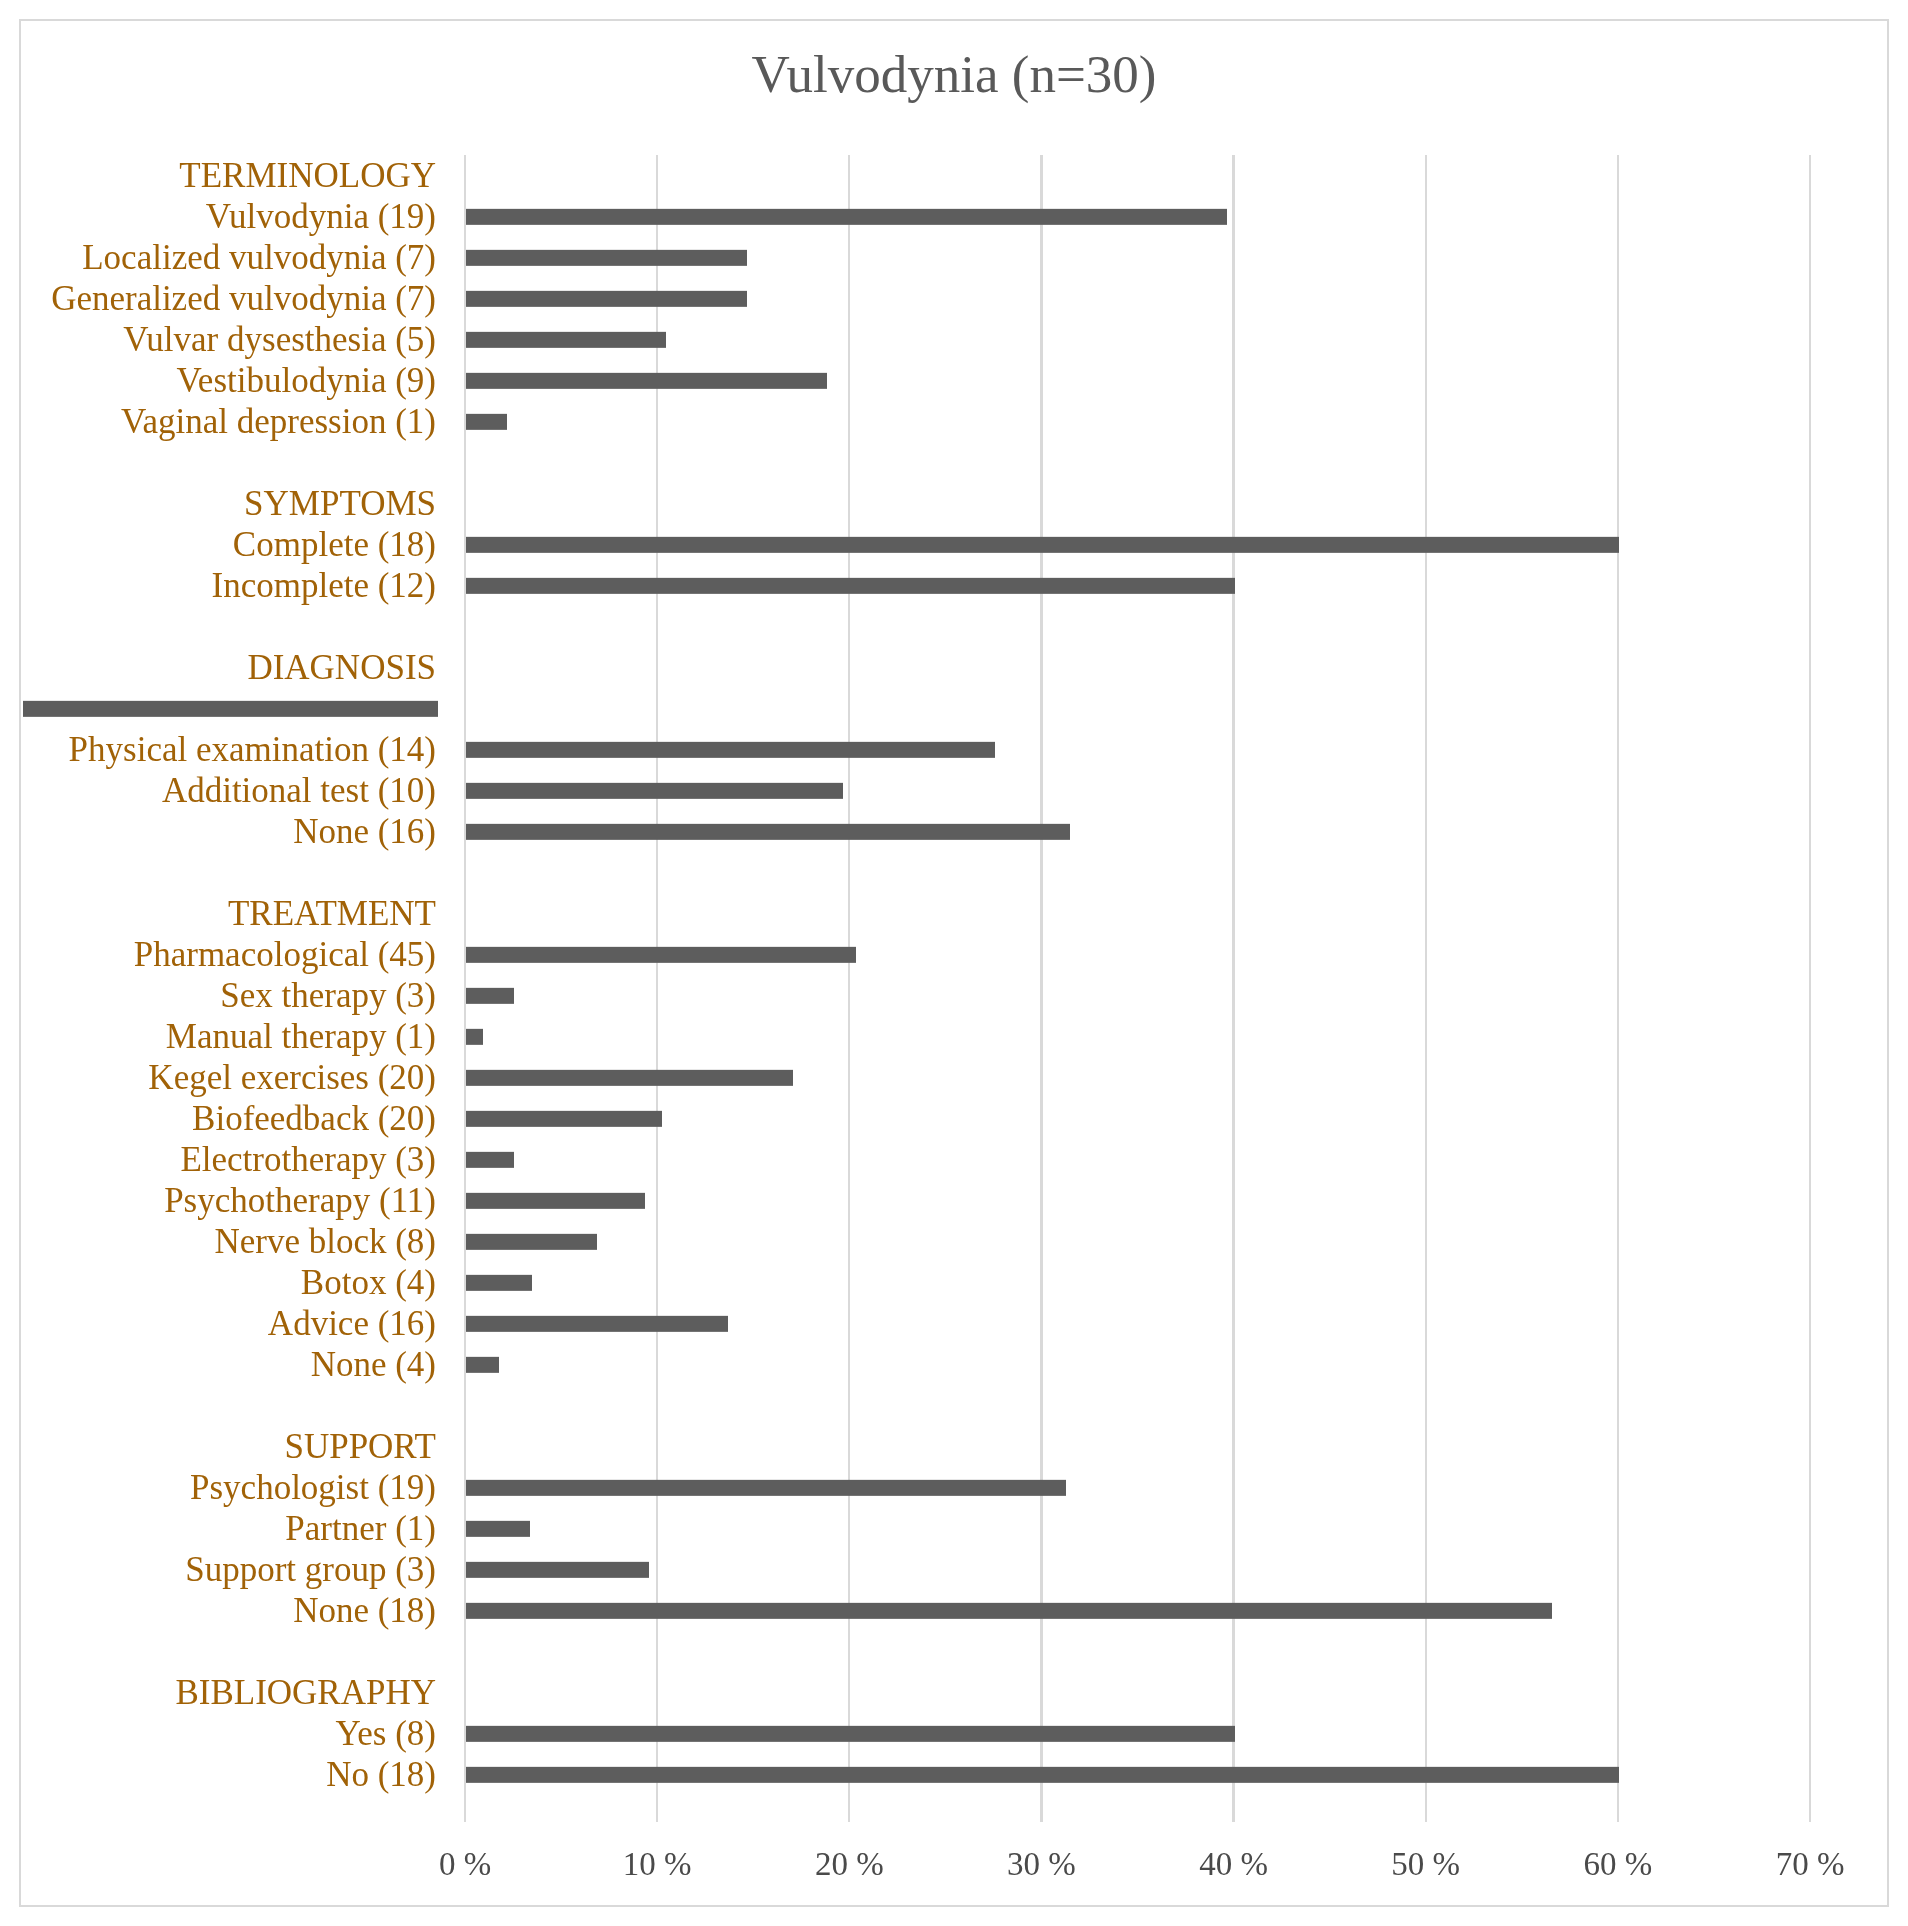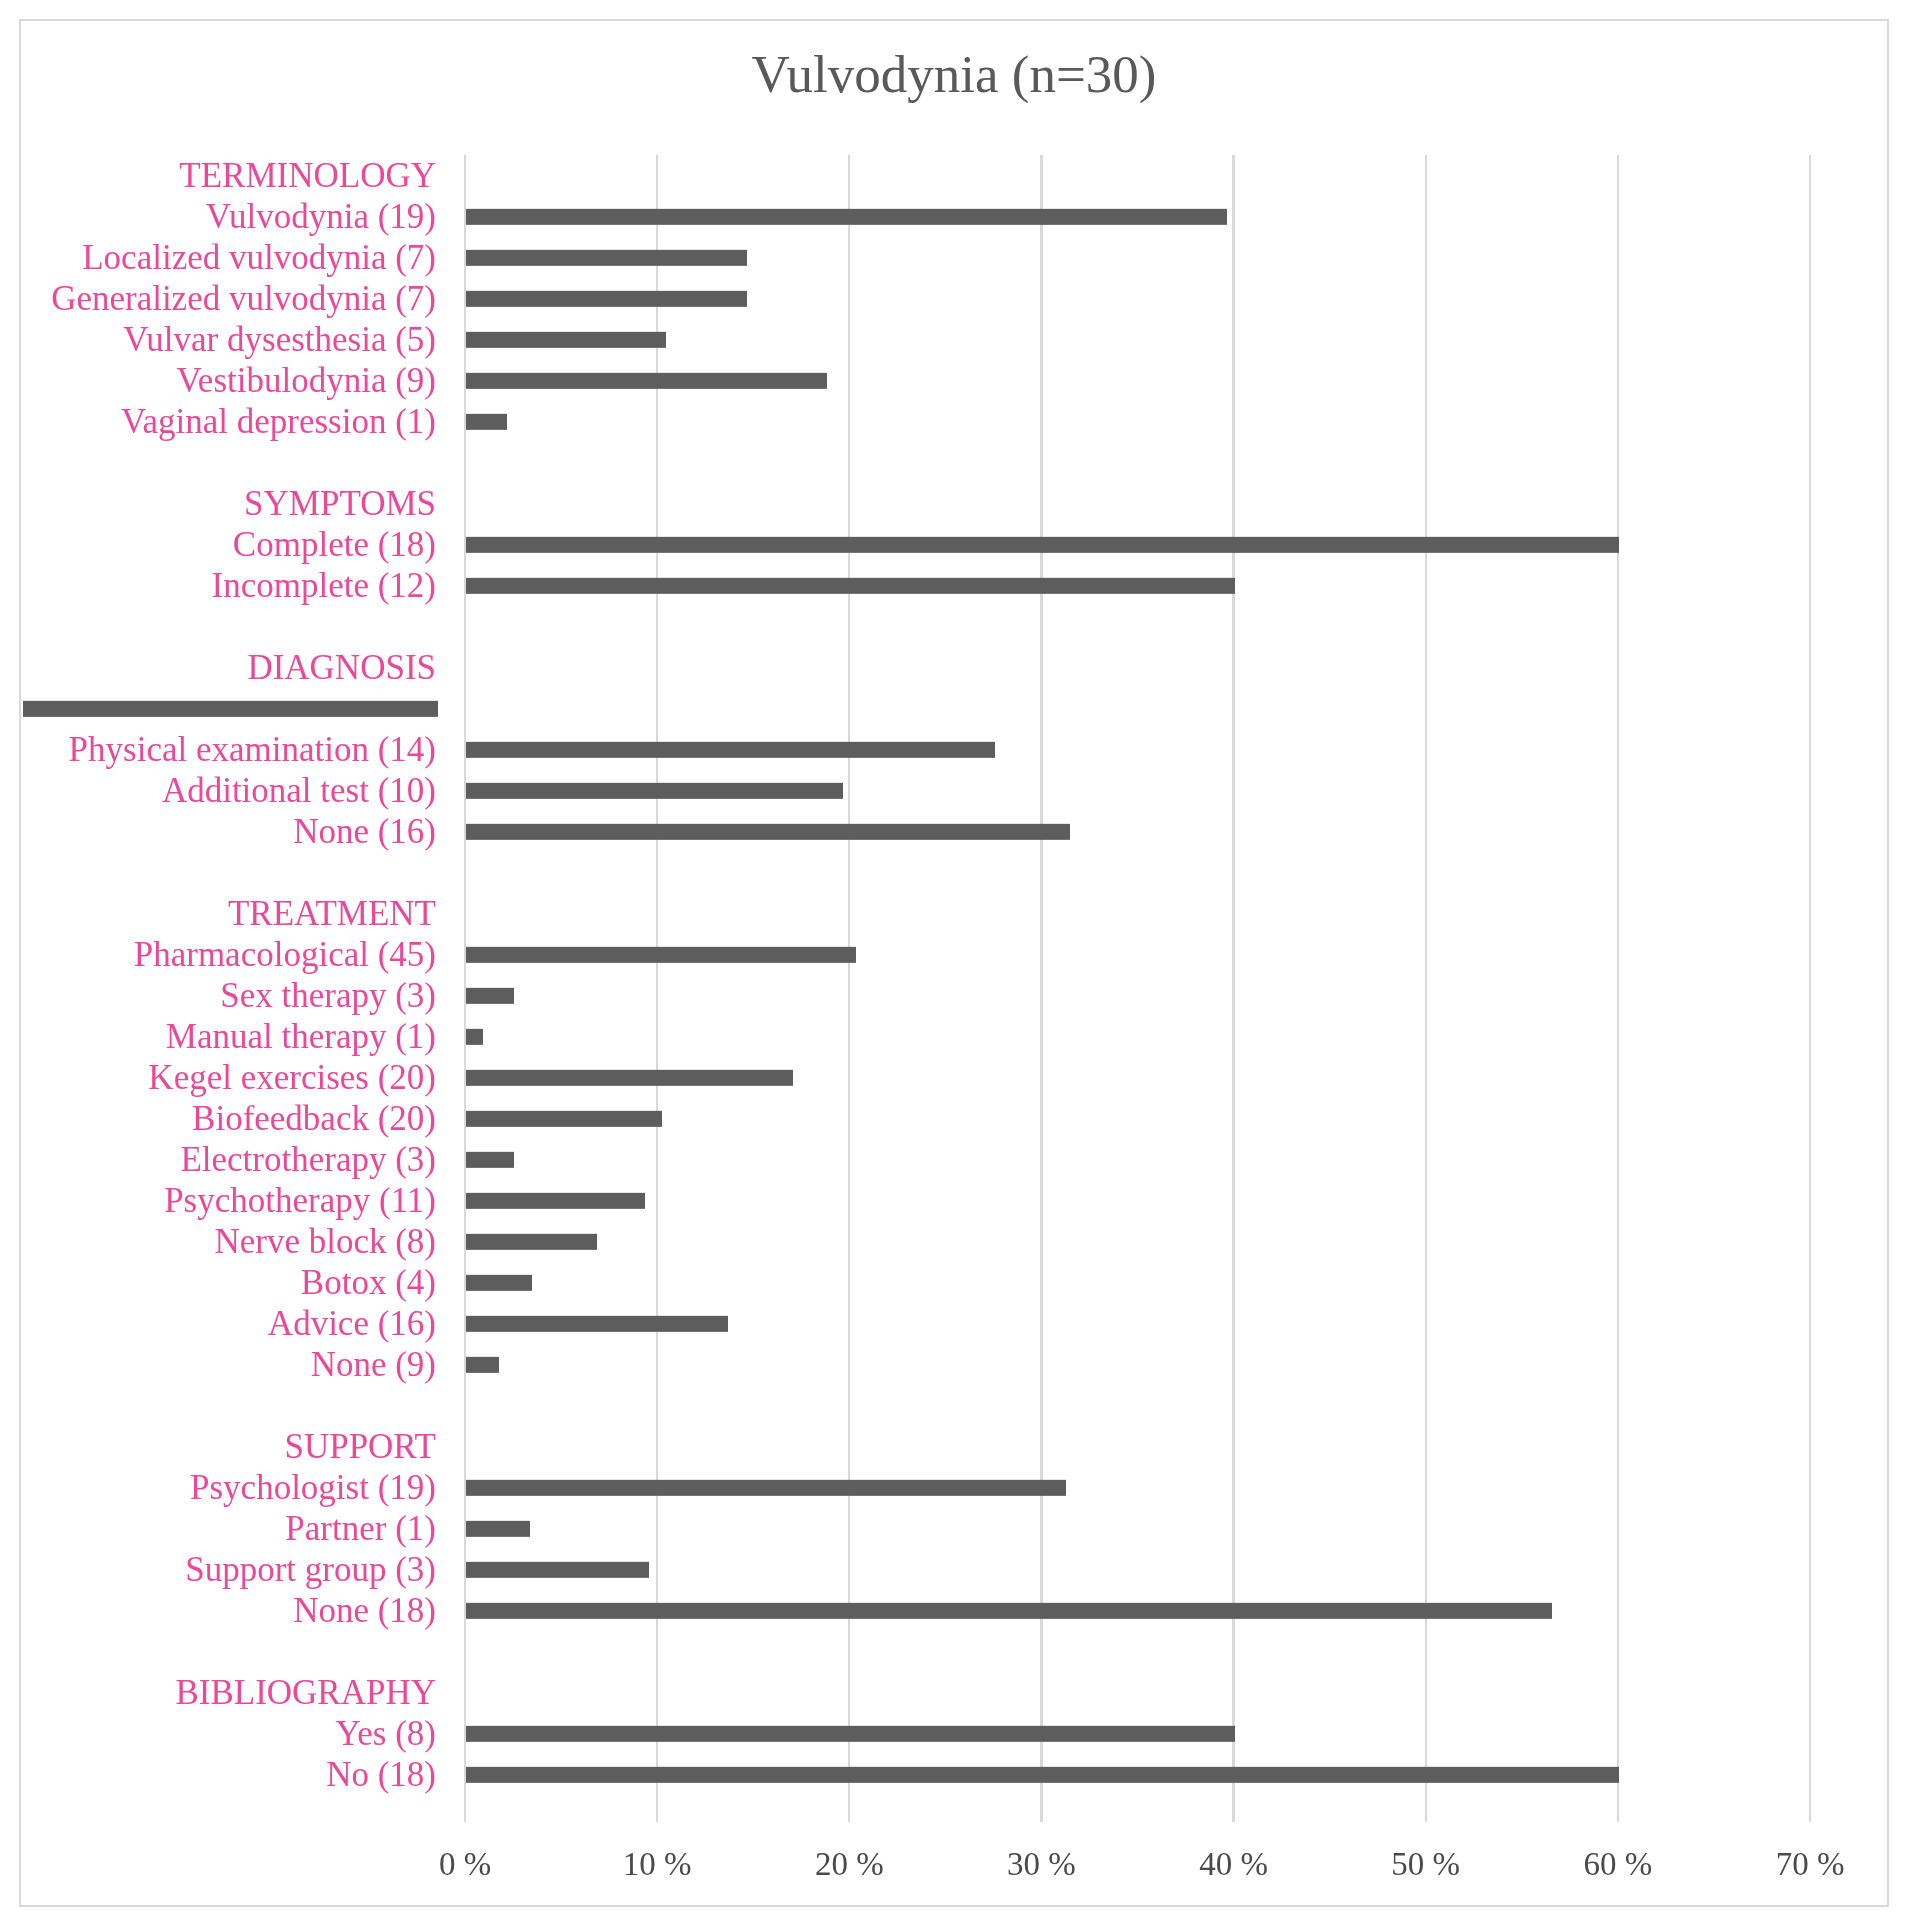--- a/index.html
+++ b/index.html
@@ -53,21 +53,21 @@
     top: 155px;
     width: 1864px;
   }
   .row { display: flex; height: 41px; align-items: center; }
   .row-label {
     width: 414px;
     padding-right: 29px;
     text-align: right;
     font-size: 35px;
     line-height: 41px;
-    color: #ec4899;
+    color: #a16207;
     white-space: nowrap;
     overflow: visible;
   }
   .row-track { position: relative; width: 1345px; height: 100%; }
   .bar {
     position: absolute;
     left: 1.2px;
     top: 50%;
     transform: translateY(-50%);
     height: 16.3px;
@@ -264,21 +264,21 @@
           <div class="bar" style="width: 4.85714%;"></div>
         </div>
       </div>
       <div class="row">
         <div class="row-label">Advice (16)</div>
         <div class="row-track">
           <div class="bar" style="width: 19.4286%;"></div>
         </div>
       </div>
       <div class="row">
-        <div class="row-label">None (9)</div>
+        <div class="row-label">None (4)</div>
         <div class="row-track">
           <div class="bar" style="width: 2.42857%;"></div>
         </div>
       </div>
       <div class="row">
         <div class="row-label"></div>
         <div class="row-track"></div>
       </div>
       <div class="row">
         <div class="row-label">SUPPORT</div>

